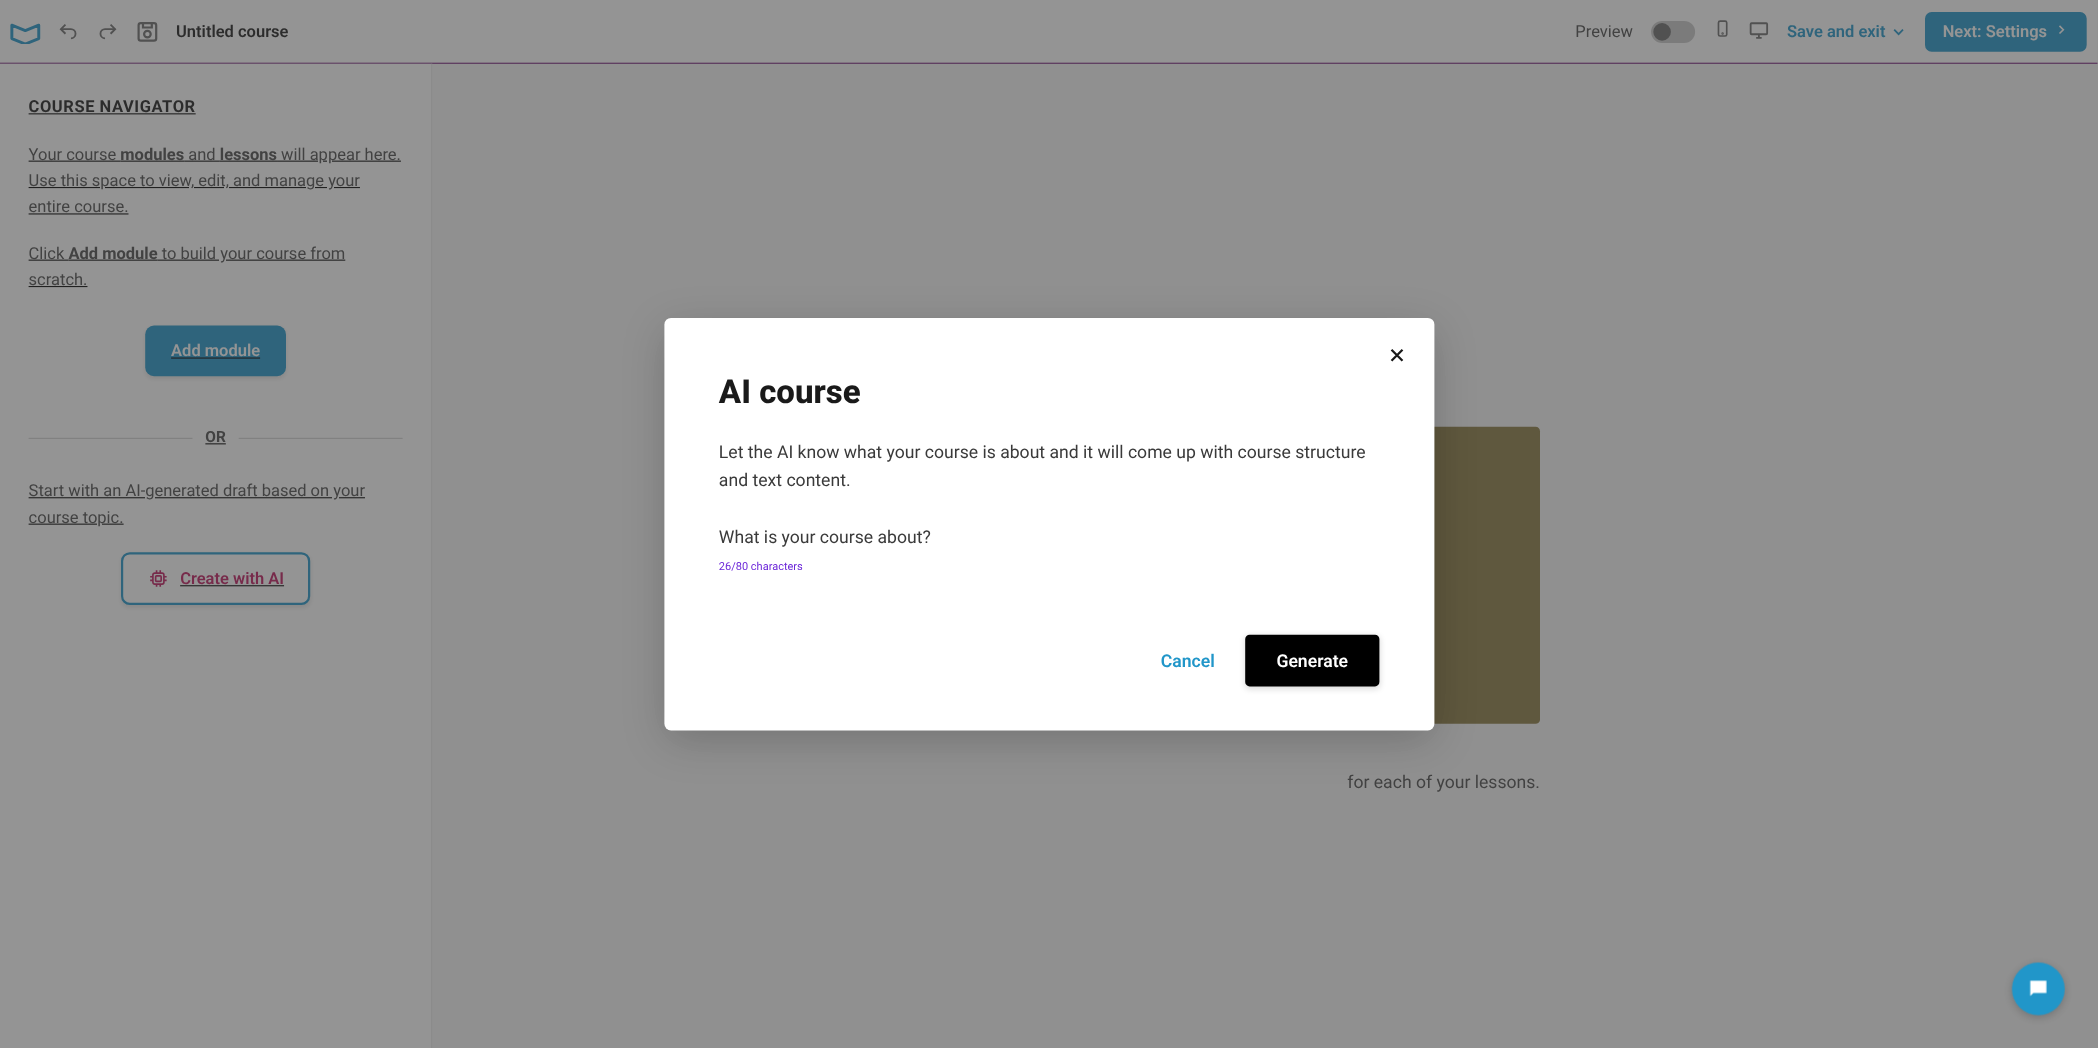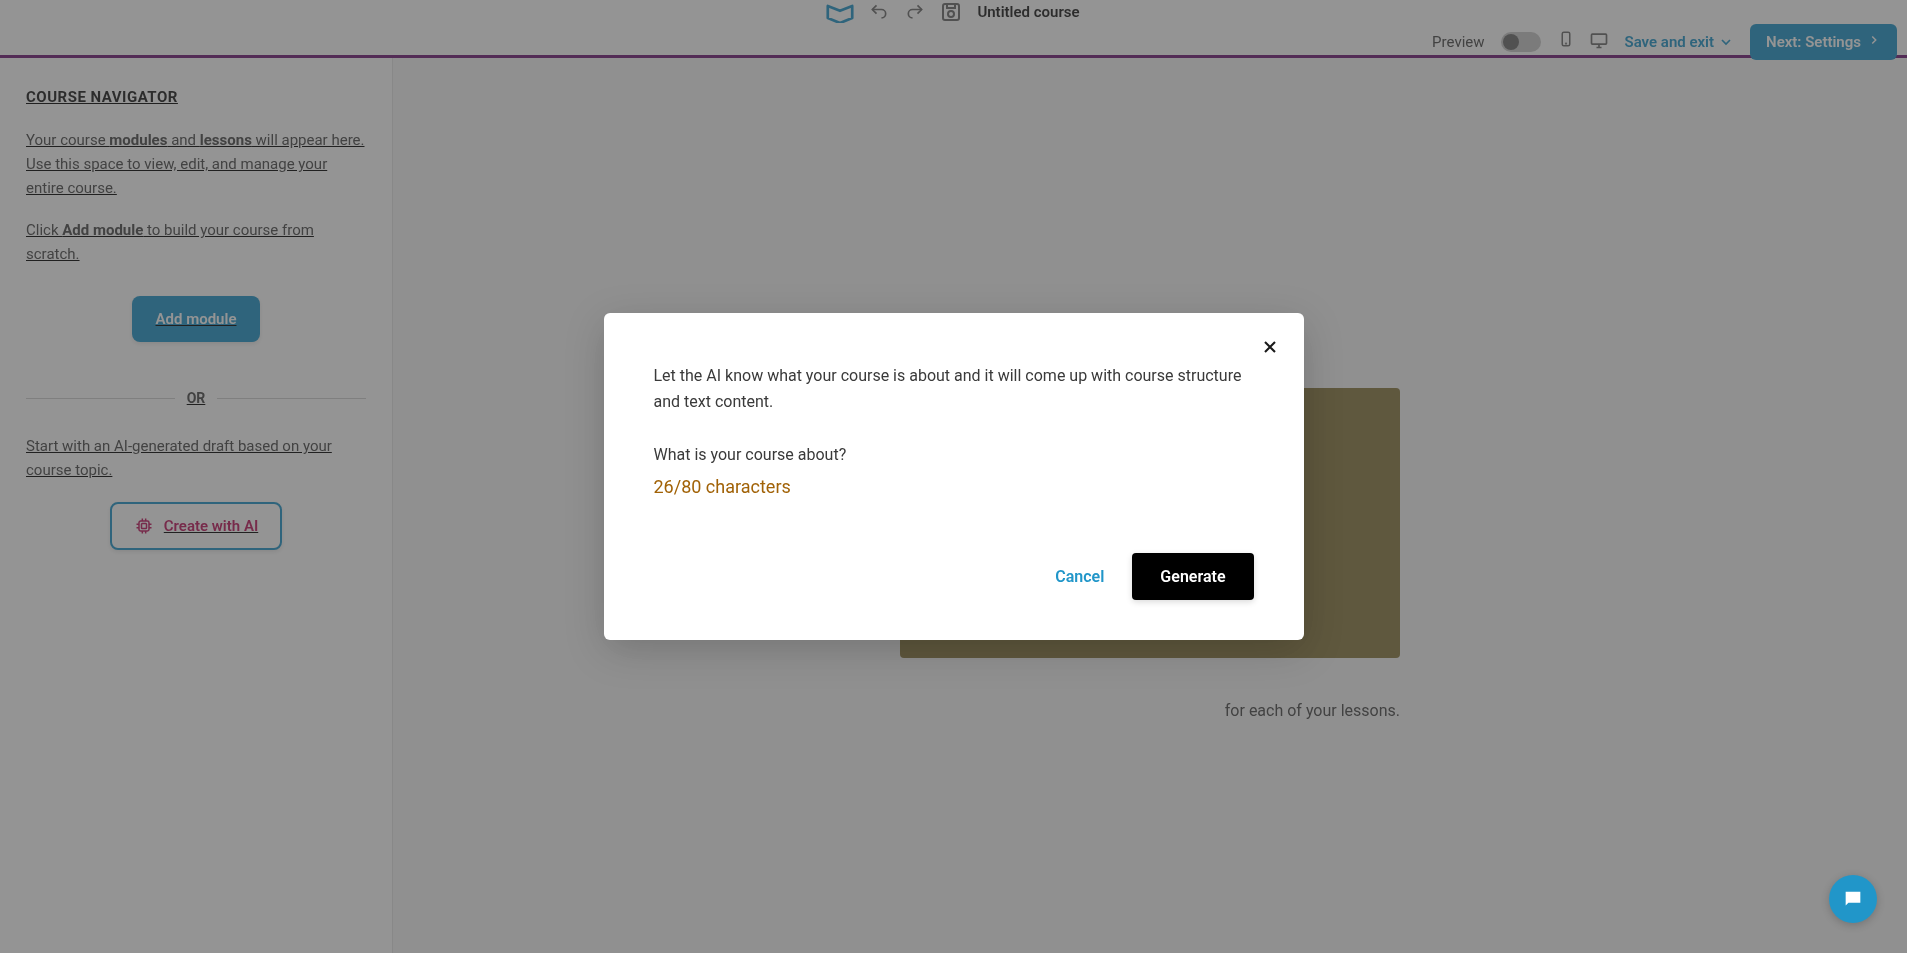--- a/index.html
+++ b/index.html
@@ -11,25 +11,24 @@
     body {
       width: 1907px;
       height: 953px;
       overflow: hidden;
       background: #f7f7f7;
       position: relative;
     }
     .topbar {
       height: 58px;
       background: #fff;
-      border-bottom: 3px solid #701a75;
+      border-bottom: 1px solid #701a75;
       display: flex;
       align-items: center;
       padding: 0 10px 0 8px;
-      flex-direction: column;
     }
     .topbar-left {
       display: flex;
       align-items: center;
       gap: 12px;
     }
     .logo {
       width: 30px;
       height: 22px;
       color: #2196c9;
@@ -271,22 +270,22 @@
     .modal-input {
       width: 100%;
       padding: 12px 14px;
       font-size: 16px;
       border: 1px solid #c0c0c0;
       border-radius: 4px;
       color: #1a1a1a;
       outline: none;
     }
     .char-count {
-      font-size: 18px;
-      color: #a16207;
+      font-size: 10px;
+      color: #6d28d9;
       margin-top: 1px;
     }
     .modal-actions {
       display: flex;
       justify-content: flex-end;
       gap: 28px;
       margin-top: 56px;
       align-items: center;
     }
     .cancel-btn {
@@ -421,20 +420,21 @@
   </div>
 </div>
 
 <div class="overlay">
   <div class="modal">
     <div class="modal-close">
       <svg viewBox="0 0 24 24" width="20" height="20" fill="none" stroke="currentColor" stroke-width="2.5">
         <path d="M6 6l12 12M18 6L6 18"></path>
       </svg>
     </div>
+    <h2 class="modal-title">AI course</h2>
     <p class="modal-desc">Let the AI know what your course is about and it will come up with course structure and text content.</p>
     <div class="modal-label">What is your course about?</div>
     <div class="char-count">26/80 characters</div>
     <div class="modal-actions">
       <button class="cancel-btn">Cancel</button>
       <button class="generate-btn">Generate</button>
     </div>
   </div>
 </div>
 

